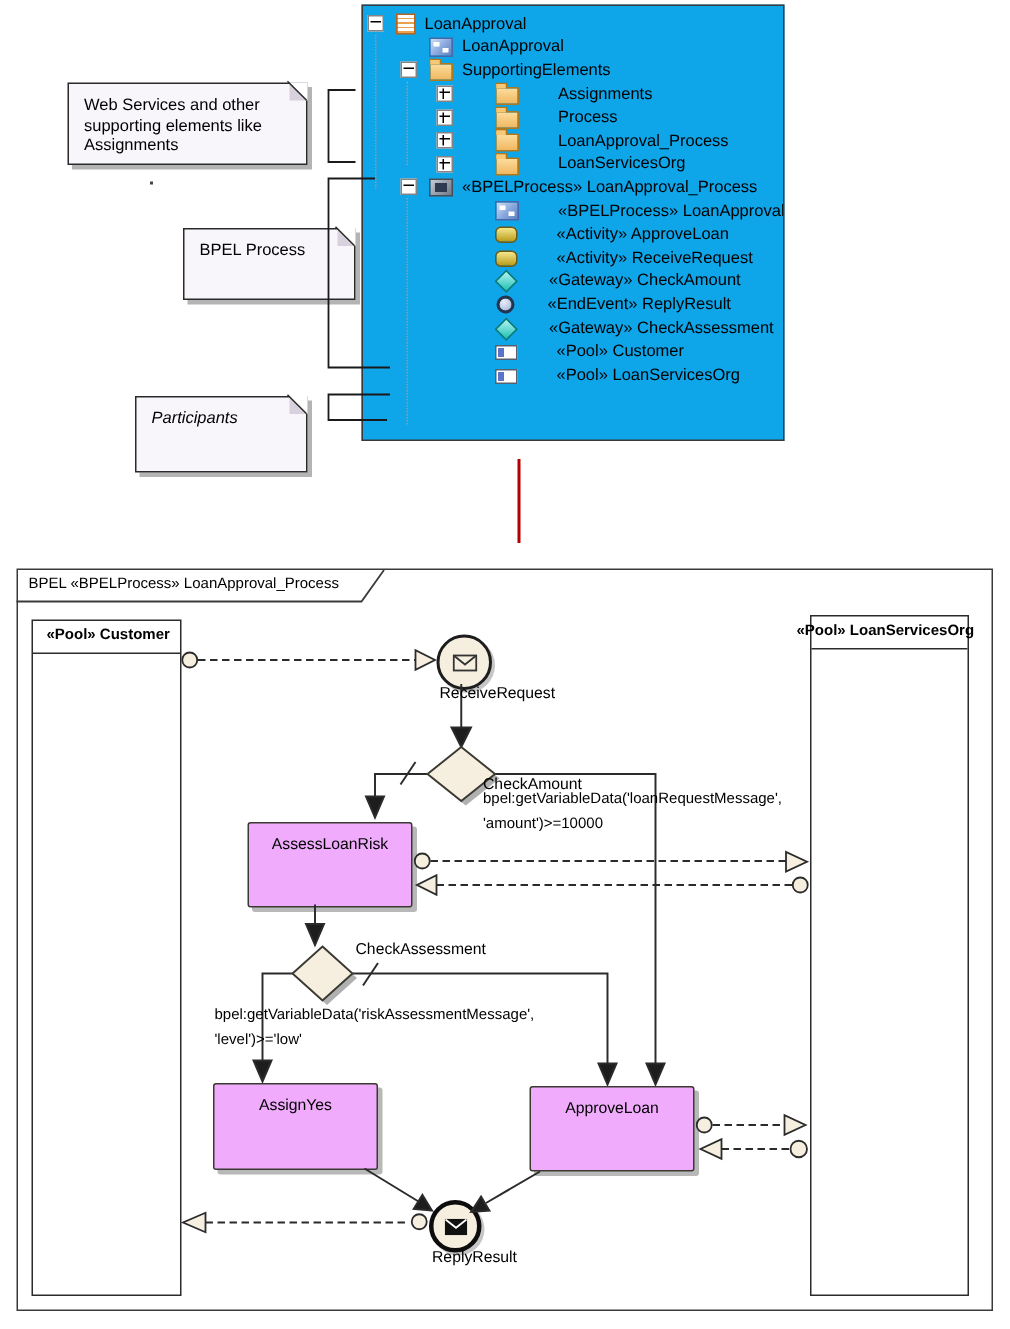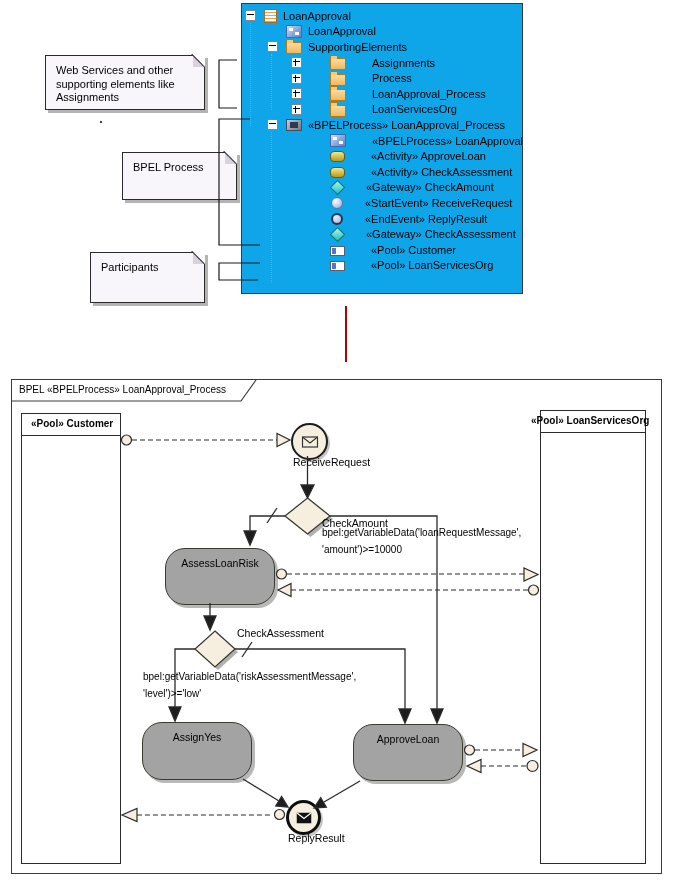--- a/index.html
+++ b/index.html
@@ -43,21 +43,21 @@
   .note::after{content:"";position:absolute;top:4px;right:-3px;width:18px;height:1px;background:#2a2a2a;transform:rotate(45deg);}
   .note .ntext{padding:8px 10px 16px 10px;}
   .dot{position:absolute;width:2px;height:2px;background:#444;}
 
   
   .frame{position:absolute;left:11px;top:379px;width:649px;height:493px;border:1px solid #3a3a3a;background:#fff;}
   .dtitle{position:absolute;left:19px;top:384px;font-size:10px;font-weight:normal;white-space:nowrap;}
   .pool{position:absolute;border:1px solid #2b2b2b;background:#fff;}
   .pool-head{position:absolute;left:0;right:0;top:0;border-bottom:1px solid #2b2b2b;}
   .pool-label{position:absolute;font-size:10px;font-weight:bold;white-space:nowrap;}
-  .activity{position:absolute;background:#a3a3a3;border:1.4px solid #3a3a32;border-radius:20px;
+  .activity{position:absolute;background:#f0abfc;border:1.4px solid #3a3a32;border-radius:2px;
             box-shadow:3px 3px 0 #b8b8b8;}
   .activity .alabel{position:absolute;left:0;right:0;top:8px;text-align:center;font-size:10.5px;}
   .event{position:absolute;border-radius:50%;background:#F6EFDF;box-shadow:2px 2px 0 #c6c6c6;}
   .event svg{position:absolute;left:50%;top:50%;transform:translate(-50%,-50%);}
   .ev-start{left:291px;top:423px;width:33px;height:33px;border:2px solid #1d1d1d;}
   .ev-end{left:286px;top:800px;width:29px;height:29px;border:3.4px solid #0d0d0d;}
   .dlabel{position:absolute;font-size:10.5px;white-space:nowrap;}
   .cond{position:absolute;font-size:10px;line-height:17px;white-space:pre-line;}
   .overlay{position:absolute;left:0;top:0;width:673px;height:886px;pointer-events:none;}
 </style>
@@ -117,34 +117,29 @@
           <span>«BPELProcess» LoanApproval_Process</span>
         </div>
       <div class="trow lvl3">
           <span class="exp none"></span>
           <span class="ticon i-activity"></span>
           <span>«Activity» ApproveLoan</span>
         </div>
       <div class="trow lvl3">
           <span class="exp none"></span>
           <span class="ticon i-activity"></span>
-          <span>«Activity» CheckAssessment</span>
+          <span>«Activity» ReceiveRequest</span>
         </div>
       <div class="trow lvl3">
           <span class="exp none"></span>
           <span class="ticon i-gateway"></span>
           <span>«Gateway» CheckAmount</span>
         </div>
       <div class="trow lvl3">
           <span class="exp none"></span>
-          <span class="ticon i-startev"></span>
-          <span>«StartEvent» ReceiveRequest</span>
-        </div>
-      <div class="trow lvl3">
-          <span class="exp none"></span>
           <span class="ticon i-endev"></span>
           <span>«EndEvent» ReplyResult</span>
         </div>
       <div class="trow lvl3">
           <span class="exp none"></span>
           <span class="ticon i-gateway"></span>
           <span>«Gateway» CheckAssessment</span>
         </div>
       <div class="trow lvl3">
           <span class="exp none"></span>
@@ -158,21 +153,21 @@
         </div>
     </div>
   </div>
 
   <div class="note" style="left:45px;top:55px;width:158px;height:53px;">
     <div class="ntext">Web Services and other supporting elements like Assignments</div>
   </div>
   <div class="note" style="left:90px;top:152px;width:113px;height:46px;margin-left:32px;">
     <div class="ntext">BPEL Process</div>
   </div>
-  <div class="note" style="left:90px;top:252px;width:113px;height:49px;">
+  <div class="note" style="left:90px;top:264px;width:113px;height:49px;font-style:italic;">
     <div class="ntext">Participants</div>
   </div>
   <div class="dot" style="left:100px;top:121px;"></div>
 
   <div class="frame"></div>
   <div class="dtitle">BPEL «BPELProcess» LoanApproval_Process</div>
 
   <div class="pool" style="left:21px;top:413px;width:98px;height:449px;">
     <div class="pool-head" style="height:21px;"></div>
   </div>

